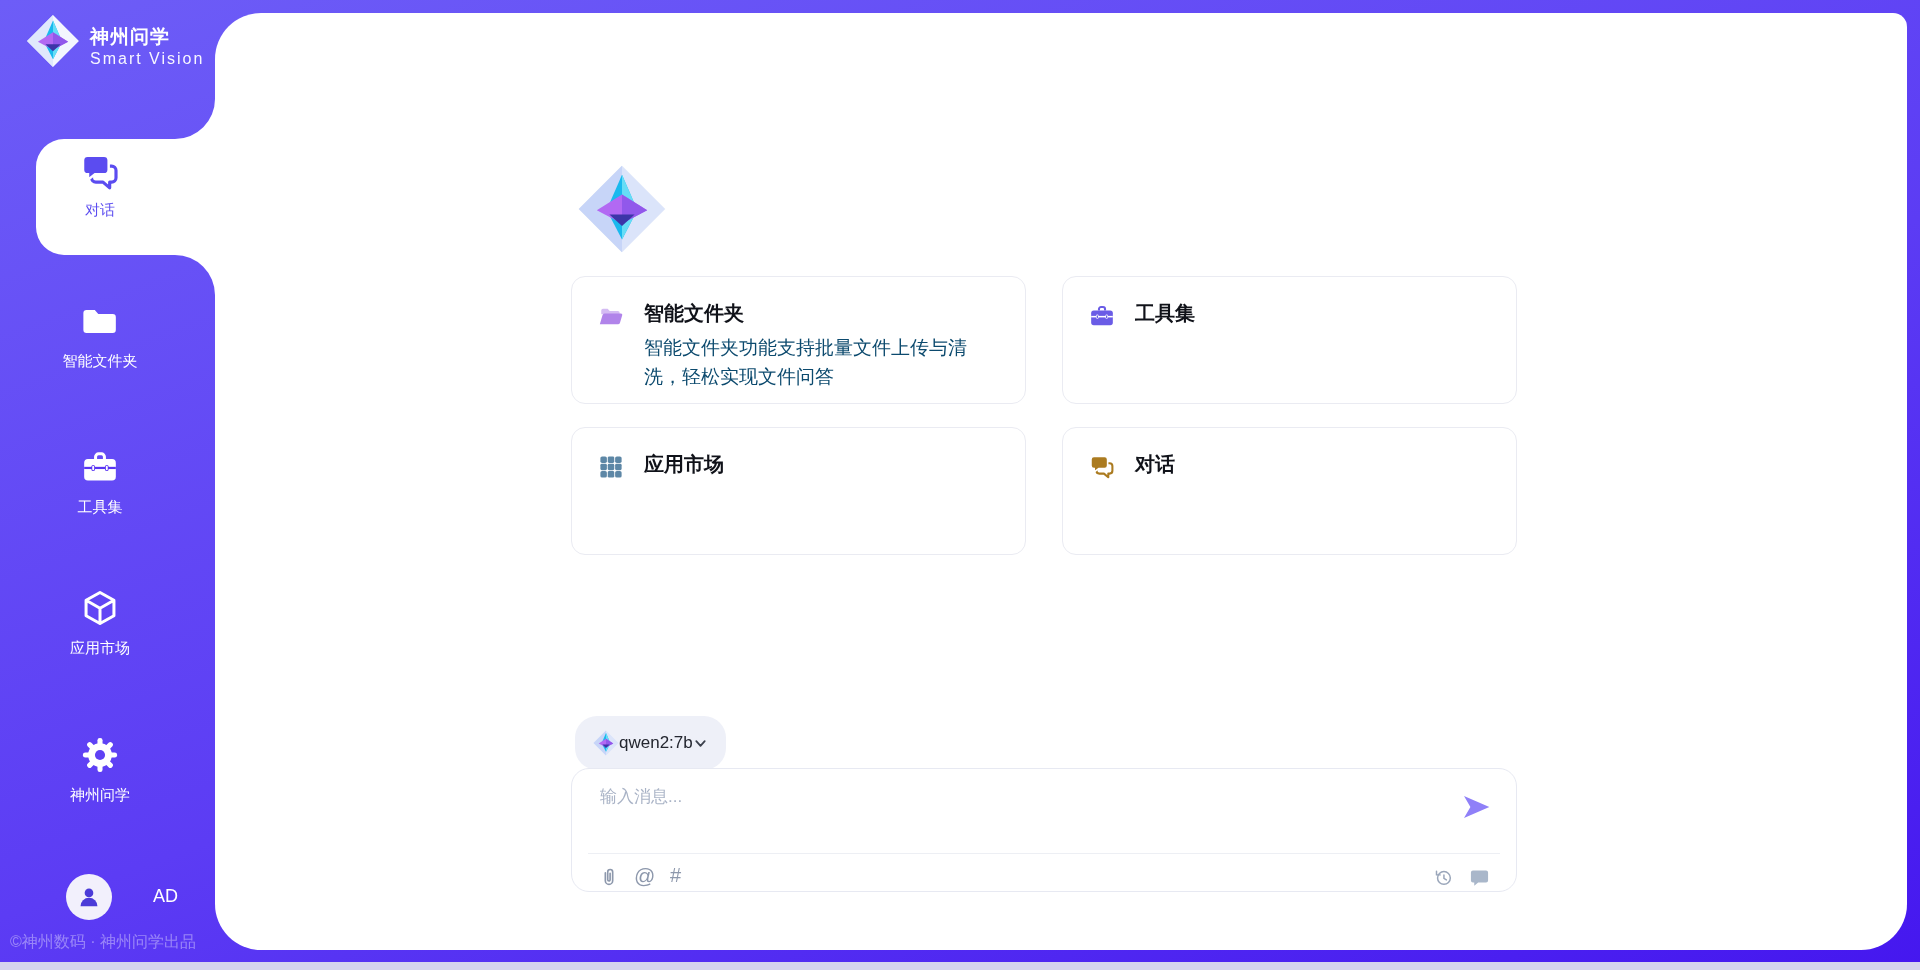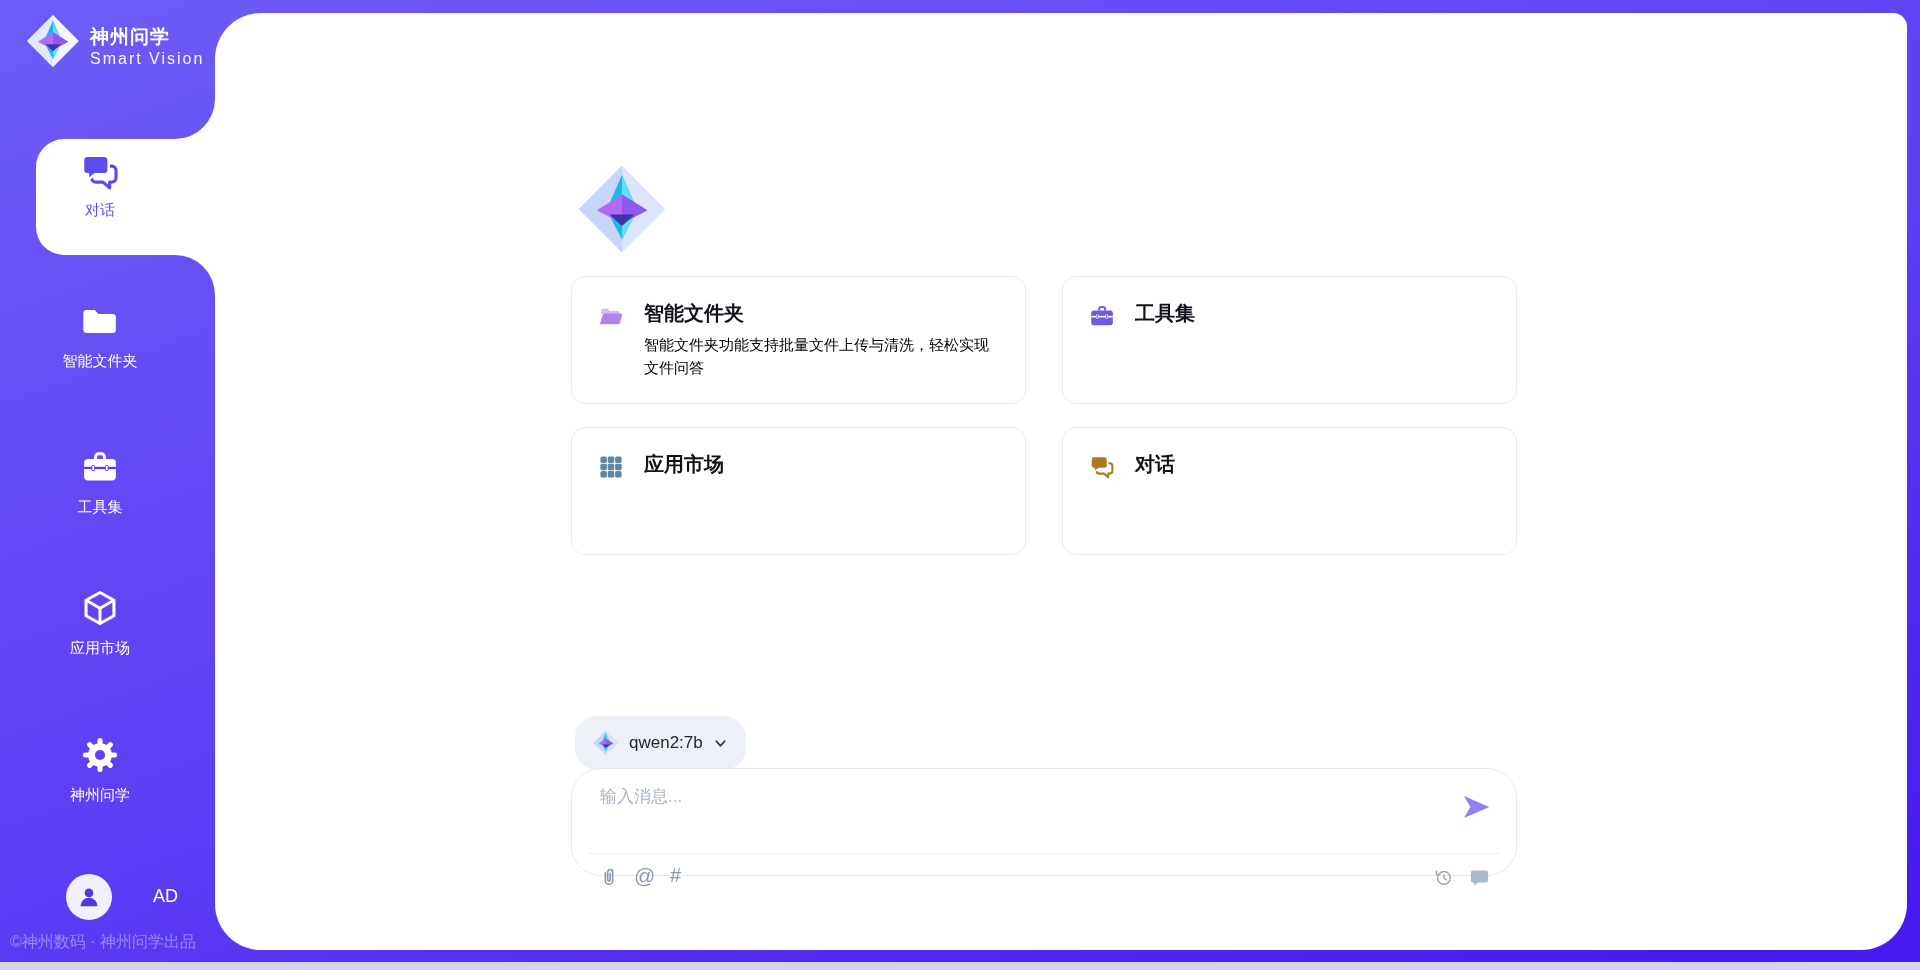--- a/index.html
+++ b/index.html
@@ -47,33 +47,33 @@
                    color:#0c0e13; letter-spacing:.5px; }
 
   
   .cards { position:absolute; left:571px; top:276px; display:grid;
            grid-template-columns:455px 455px; gap:23px 36px; }
   .card { height:128px; background:#fff; border:1px solid #eaebf2; border-radius:14px;
           padding:24px 24px 0 26px; display:flex; gap:20px; cursor:pointer; }
   .card-icon { width:26px; height:26px; flex:none; margin-top:2px; --icon-bg:#fff; }
   .card-icon svg { width:100%; height:100%; }
   .card-title { font-size:20px; font-weight:700; color:#101219; line-height:1.25; }
-  .card-desc  { margin-top:8px; font-size:15px; color:#000000; line-height:1.5; }
+  .card-desc  { margin-top:8px; font-size:19px; color:#0c4a6e; line-height:1.5; }
 
   
   .model-pill { position:absolute; left:575px; top:716px; height:54px; display:inline-flex;
-                align-items:center; gap:10px; padding:0 18px; background:#eef0f8;
+                align-items:center; padding:0 18px; background:#eef0f8;
                 border-radius:22px; cursor:pointer; }
   .model-pill .pill-gem { width:26px; height:26px; }
   .model-name { font-size:17px; color:#23262f; font-weight:500; }
   .model-pill .chev { width:15px; height:15px; color:#3b404c; }
 
   
-  .composer { position:absolute; left:571px; top:768px; width:946px; height:108px;
-              background:#fff; border:1.5px solid #e7e9f2; border-radius:30px; }
+  .composer { position:absolute; left:571px; top:768px; width:946px; height:124px;
+              background:#fff; border:1.5px solid #e7e9f2; border-radius:18px; }
   .composer textarea { position:absolute; left:28px; top:16px; width:820px; height:56px;
               border:none; outline:none; resize:none; font-size:17px; color:#2a2e3a;
               font-family:inherit; background:transparent; }
   .composer textarea::placeholder { color:#a9b3c6; }
   .send-btn { position:absolute; right:24px; top:22px; width:32px; height:32px;
               color:#8f80f8; cursor:pointer; }
   .composer-divider { position:absolute; left:16px; right:16px; top:84px; height:1px; background:#edeff4; }
   .tool-btn { position:absolute; cursor:pointer; color:#8d98ac; }
   .tool-paperclip { left:26px; top:97px; width:22px; height:22px; }
   .tool-at   { left:62px; top:94px; font-size:21px; line-height:1.2; }

